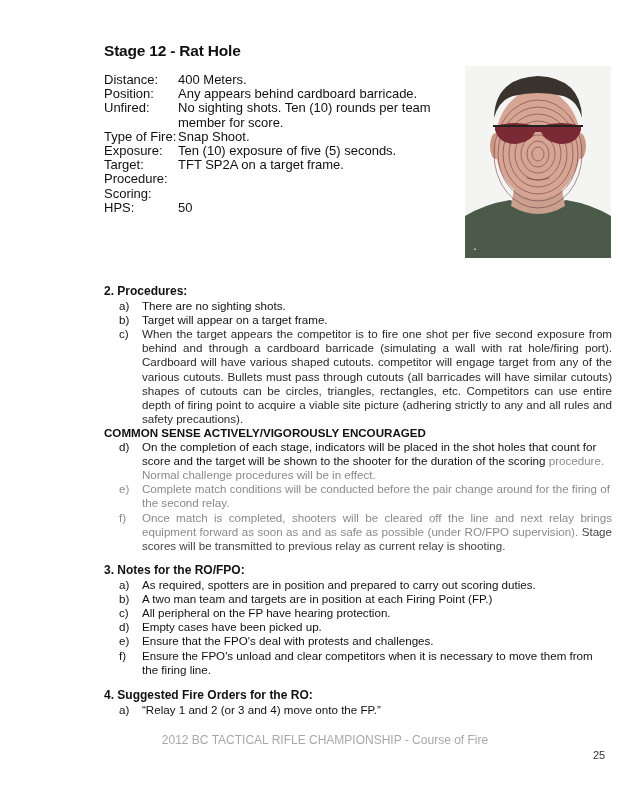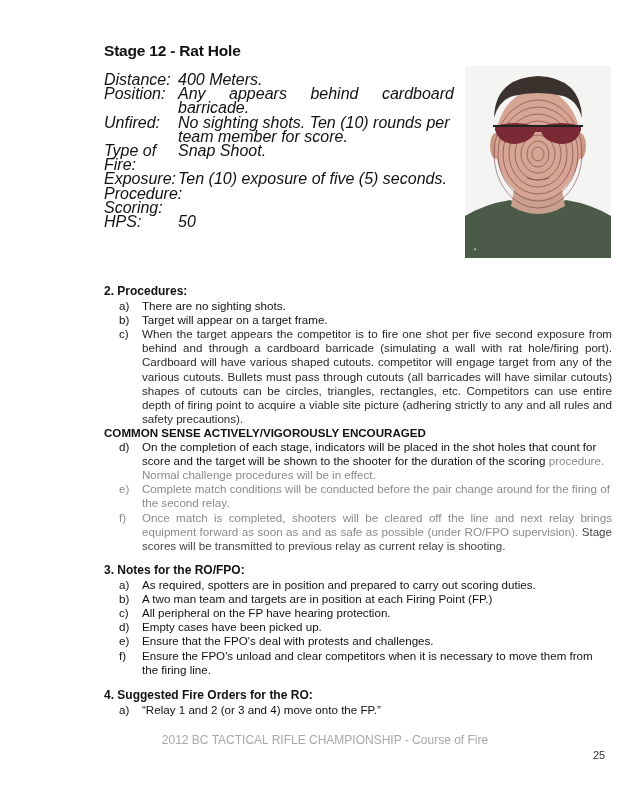--- a/index.html
+++ b/index.html
@@ -1,21 +1,21 @@
 <!DOCTYPE html>
 <html><head>
 <meta charset="utf-8">
 <style>
   html, body { margin:0; padding:0; background:#ffffff; }
   body { width:618px; height:800px; position:relative; overflow:hidden;
          font-family:"Liberation Sans", sans-serif; color:#111; }
   .page { position:absolute; left:0; top:0; width:514px; height:800px;margin-left:16px; }
   .title { position:absolute; left:88px; top:42px; font-size:15.5px; font-weight:bold; letter-spacing:-0.2px; color:#111; }
 
-  .specs { position:absolute; left:88px; top:73px; width:350px; font-size:16px; line-height:14.2px;font-style:italic; }
+  .specs { position:absolute; left:88px; top:73px; width:350px; font-size:13px; line-height:14.2px; }
   .spec-row { display:flex; }
   .spec-label { width:74px; flex:0 0 74px; }
   .spec-value { flex:1; text-align:justify; }
 
   .photo { position:absolute; left:449px; top:66px; width:146px; height:192px; background:#fff; overflow:hidden; }
 
   .section { position:absolute; left:88px; font-size:11.6px; line-height:14.1px; width:508px; }
   .section-heading { font-weight:bold; font-size:12px; margin-bottom:1px; }
   .item { display:flex; }
   .item-letter { width:38px; flex:0 0 38px; padding-left:15px; box-sizing:border-box; }
@@ -47,20 +47,24 @@
       <div class="spec-label">Unfired:</div>
       <div class="spec-value" style="text-align:left;">No sighting shots. Ten (10) rounds per team member for score.</div>
     </div>
     <div class="spec-row">
       <div class="spec-label">Type of Fire:</div>
       <div class="spec-value">Snap Shoot.</div>
     </div>
     <div class="spec-row">
       <div class="spec-label">Exposure:</div>
       <div class="spec-value">Ten (10) exposure of five (5) seconds.</div>
+    </div>
+    <div class="spec-row">
+      <div class="spec-label">Target:</div>
+      <div class="spec-value">TFT SP2A on a target frame.</div>
     </div>
     <div class="spec-row">
       <div class="spec-label">Procedure:</div>
     </div>
     <div class="spec-row">
       <div class="spec-label">Scoring:</div>
     </div>
     <div class="spec-row">
       <div class="spec-label">HPS:</div>
       <div class="spec-value">50</div>

